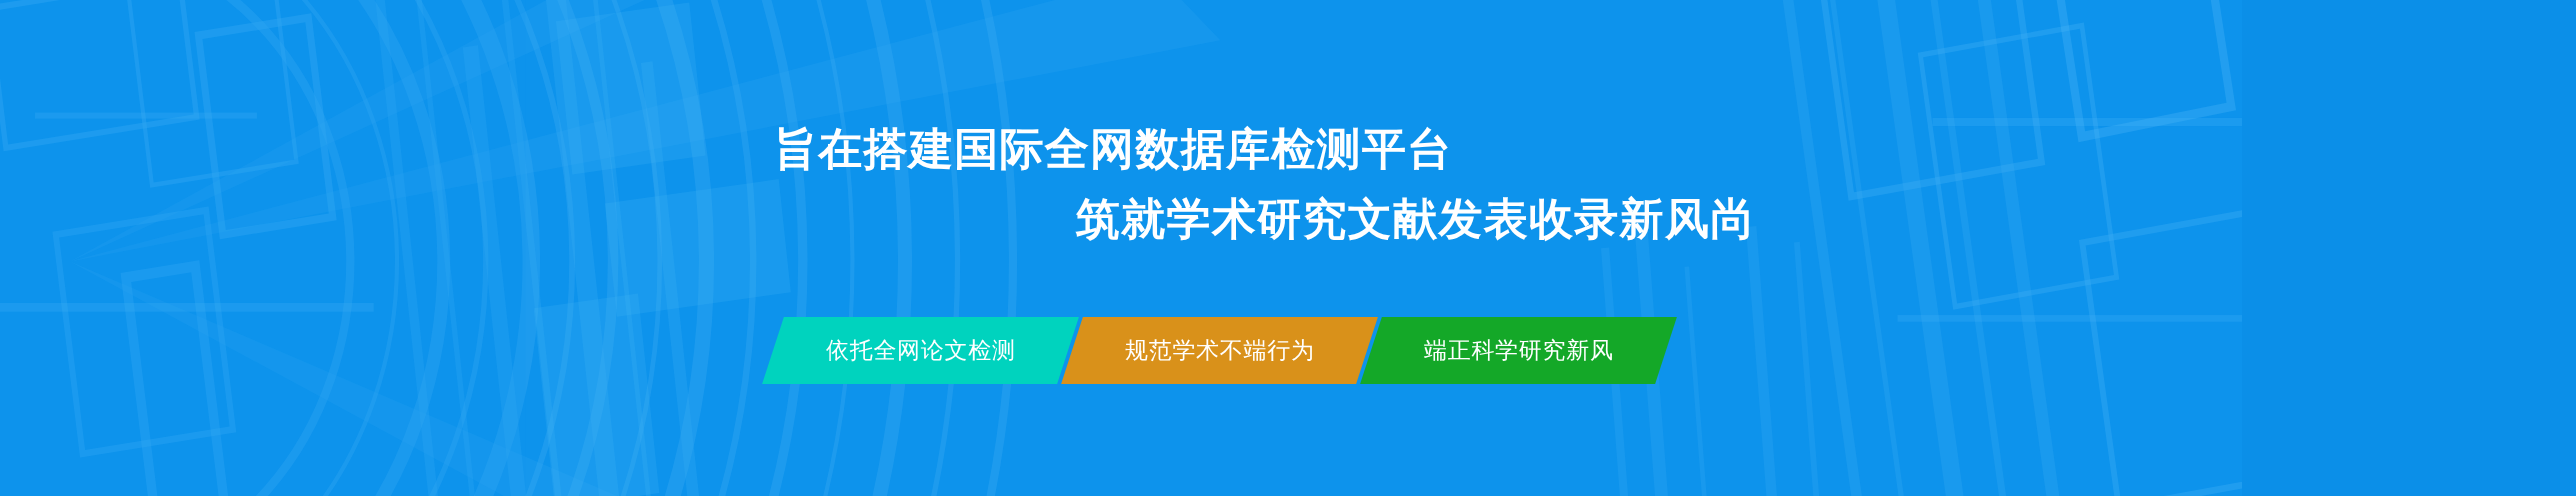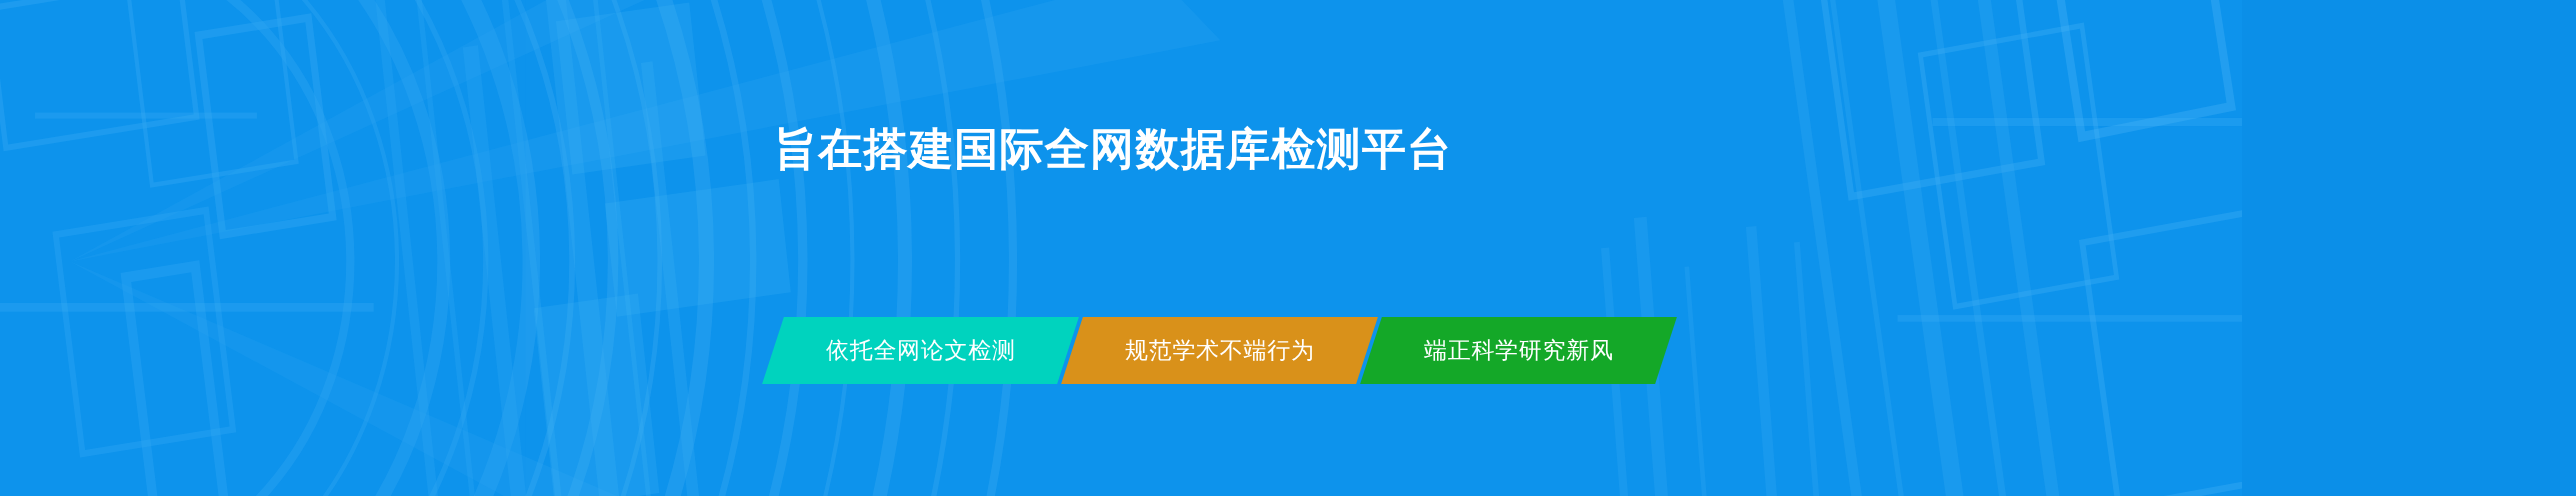--- a/index.html
+++ b/index.html
@@ -178,20 +178,21 @@
           <rect x="3560" y="-120" width="260" height="300" stroke-width="14"></rect>
         </g>
 
         <rect x="0" y="0" width="900" height="740" fill="#1297ee" fill-opacity="0.18"></rect>
       </g>
     </svg>
   </div>
 
   <div class="headline">
     <div class="headline-line headline-line-1" style="color: rgb(255, 255, 255);">旨在搭建国际全网数据库检测平台</div>
+    <div class="headline-line headline-line-2" style="color: rgb(255, 255, 255);">筑就学术研究文献发表收录新风尚</div>
   </div>
 
   <div class="tag-band">
 
     <div class="tag tag-1" style="background-color: rgb(0, 211, 190); color: rgb(255, 255, 255);">
       <span class="tag-label">依托全网论文检测</span>
     </div>
 
     <div class="tag tag-2" style="background-color: rgb(217, 145, 26); color: rgb(255, 255, 255);">
       <span class="tag-label">规范学术不端行为</span>

